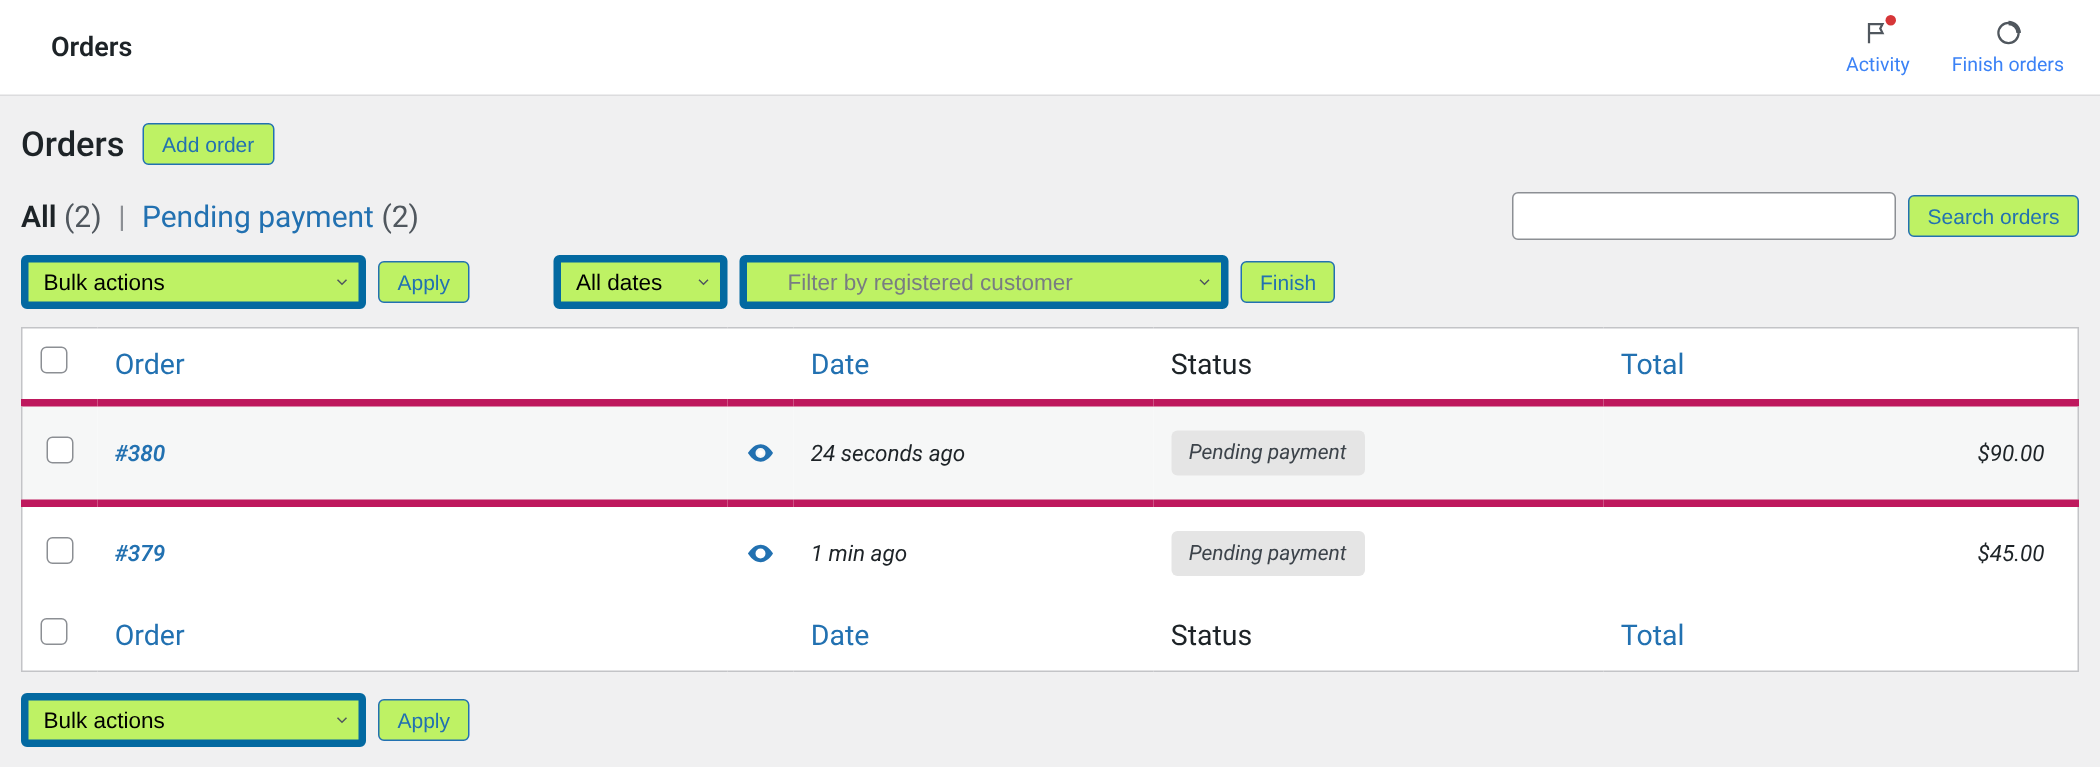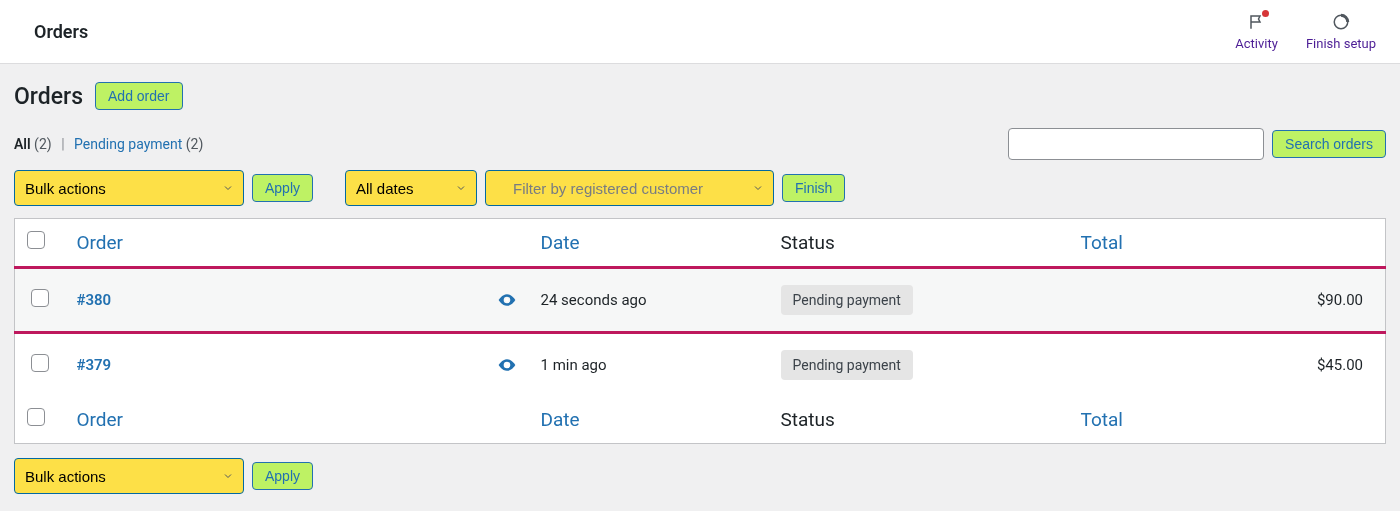--- a/index.html
+++ b/index.html
@@ -1,46 +1,46 @@
 <!DOCTYPE html>
 <html><head>
 <meta charset="utf-8">
 <style>
   * { box-sizing: border-box; margin: 0; padding: 0; }
   body { font-family: -apple-system, BlinkMacSystemFont, "Segoe UI", Roboto, sans-serif; font-size: 14px; color: #1d2327; background: #f0f0f1; }
   .topbar { background: #fff; border-bottom: 1px solid #dcdcde; height: 64px; display: flex; align-items: center; justify-content: space-between; padding: 0 24px 0 34px; }
   .topbar-title { font-size: 18px; font-weight: 600; }
   .topbar-actions { display: flex; gap: 28px; }
-  .topbar-action { display: flex; flex-direction: column; align-items: center; gap: 4px; cursor: pointer; color: #4c1d95; font-size: 13px; }
+  .topbar-action { display: flex; flex-direction: column; align-items: center; gap: 4px; cursor: pointer; color: #3b82f6; font-size: 13px; }
   .topbar-action .icon-wrap { position: relative; width: 20px; height: 20px; display:flex; align-items:center; justify-content:center; }
   .notif-dot { position: absolute; top: -2px; right: -2px; width: 7px; height: 7px; background: #d63638; border-radius: 50%; }
   .content { padding: 18px 14px 30px 14px; }
   .page-title-row { display: flex; align-items: center; gap: 12px; margin-bottom: 18px; }
   .page-title { font-size: 23px; font-weight: 500; }
   .btn-outline { border: 1px solid #2271b1; color: #2271b1; background: #bef264; padding: 5px 12px; border-radius: 4px; font-size: 14px; cursor: pointer; }
   .filters-row { display: flex; align-items: center; justify-content: space-between; margin-bottom: 10px; }
-  .filter-tabs { font-size: 14px; text-align: center; }
+  .filter-tabs { font-size: 20px; text-align: center; }
   .filter-tabs .sep { color: #8c8f94; margin: 0 6px; }
   .filter-tabs a { color: #2271b1; text-decoration: none; cursor: pointer; }
   .filter-tabs strong { font-weight: 600; }
   .count { color: #50575e; }
   .search-row { display: flex; gap: 8px; align-items: center; }
   .search-input { width: 256px; height: 32px; border: 1px solid #8c8f94; border-radius: 4px; background: #fff; padding: 0 8px; font-size: 14px; }
   .controls-row { display: flex; align-items: center; gap: 8px; margin-bottom: 12px; }
-  .select { height: 36px; border: 1px solid #0369a1; border-radius: 4px; background: #fde047; padding: 0 30px 0 10px; font-size: 15px; appearance: none; position: relative; background-image: none; }
+  .select { height: 36px; border: 5px solid #0369a1; border-radius: 4px; background: #bef264; padding: 0 30px 0 10px; font-size: 15px; appearance: none; position: relative; background-image: none; }
   .select-wrap { position: relative; display: inline-block; }
   .select-wrap .chevron { position: absolute; right: 10px; top: 50%; transform: translateY(-50%); pointer-events: none; color: #50575e; }
   .select.bulk { width: 230px; }
-  .select.dates { width: 132px; }
-  .select.customer { width: 289px; color: #787c82; padding-left: 27px; }
+  .select.dates { width: 116px; margin-left: 24px; }
+  .select.customer { width: 326px; color: #787c82; padding-left: 27px; }
   .gap { width: 16px; }
   table.orders { width: 100%; border-collapse: collapse; background: #fff; border: 1px solid #c3c4c7; }
   table.orders thead th, table.orders tfoot th { text-align: left; font-weight: 400; padding: 12px 12px; font-size: 19px; }
   table.orders thead th a, table.orders tfoot th a { color: #2271b1; text-decoration: none; cursor: pointer; }
-  table.orders tbody td { padding: 16px 12px; border-top: 3px solid #be185d; font-size: 15px; vertical-align: middle; }
+  table.orders tbody td { padding: 16px 12px; border-top: 5px solid #be185d; font-size: 15px; vertical-align: middle; font-style: italic; }
   table.orders tbody tr.alt { background: #f6f7f7; }
   .col-cb { width: 50px; text-align: center; }
   .col-order { width: 420px; }
   .col-eye { width: 40px; text-align: center; }
   .col-date { width: 240px; }
   .col-status { width: 300px; }
   .col-total { text-align: right; padding-right: 22px !important; }
   .checkbox { width: 18px; height: 18px; border: 1px solid #8c8f94; border-radius: 4px; background: #fff; cursor: pointer; display: inline-block; }
   .order-link { color: #2271b1; font-weight: 600; text-decoration: none; cursor: pointer; }
   .eye-icon { color: #2271b1; cursor: pointer; }
@@ -63,21 +63,21 @@
       </div>
       <span>Activity</span>
     </div>
     <div class="topbar-action">
       <div class="icon-wrap">
         <svg width="18" height="18" viewBox="0 0 24 24" fill="none" stroke="#50575e" stroke-width="2">
             <circle cx="12" cy="12" r="9"></circle>
             <path d="M12 3 A9 9 0 0 1 21 12" stroke-width="4" stroke="#50575e" fill="none"></path>
           </svg>
       </div>
-      <span>Finish setup</span>
+      <span>Finish orders</span>
     </div>
   </div>
 </div>
 
 <div class="content">
 
   <div class="page-title-row">
     <h1 class="page-title">Orders</h1>
     <button class="btn-outline">Add order</button>
   </div>

